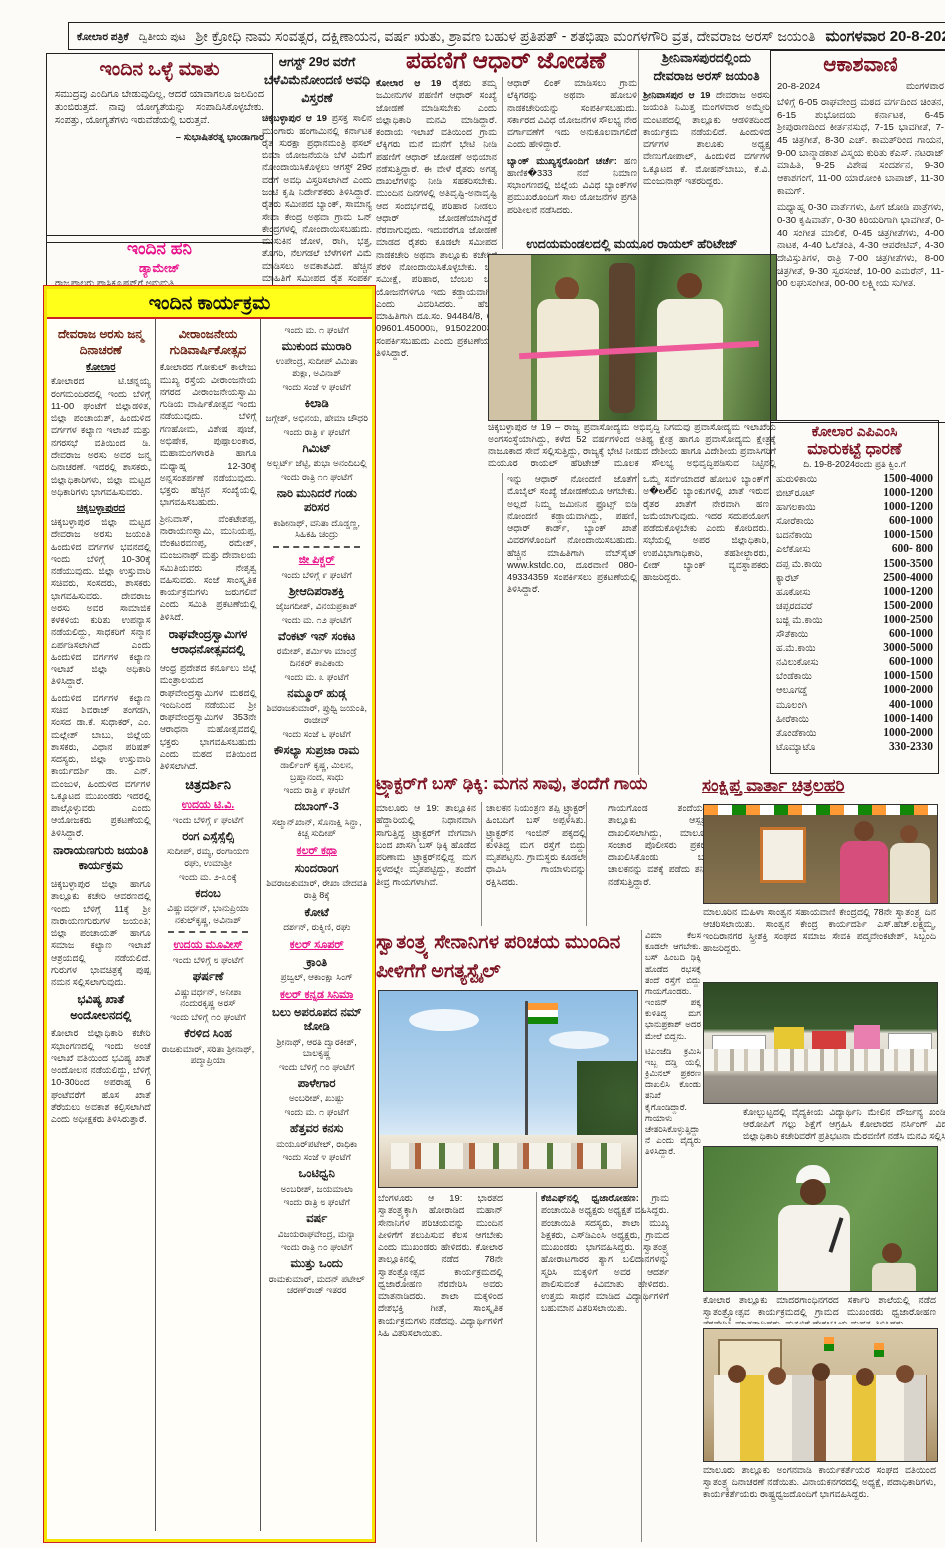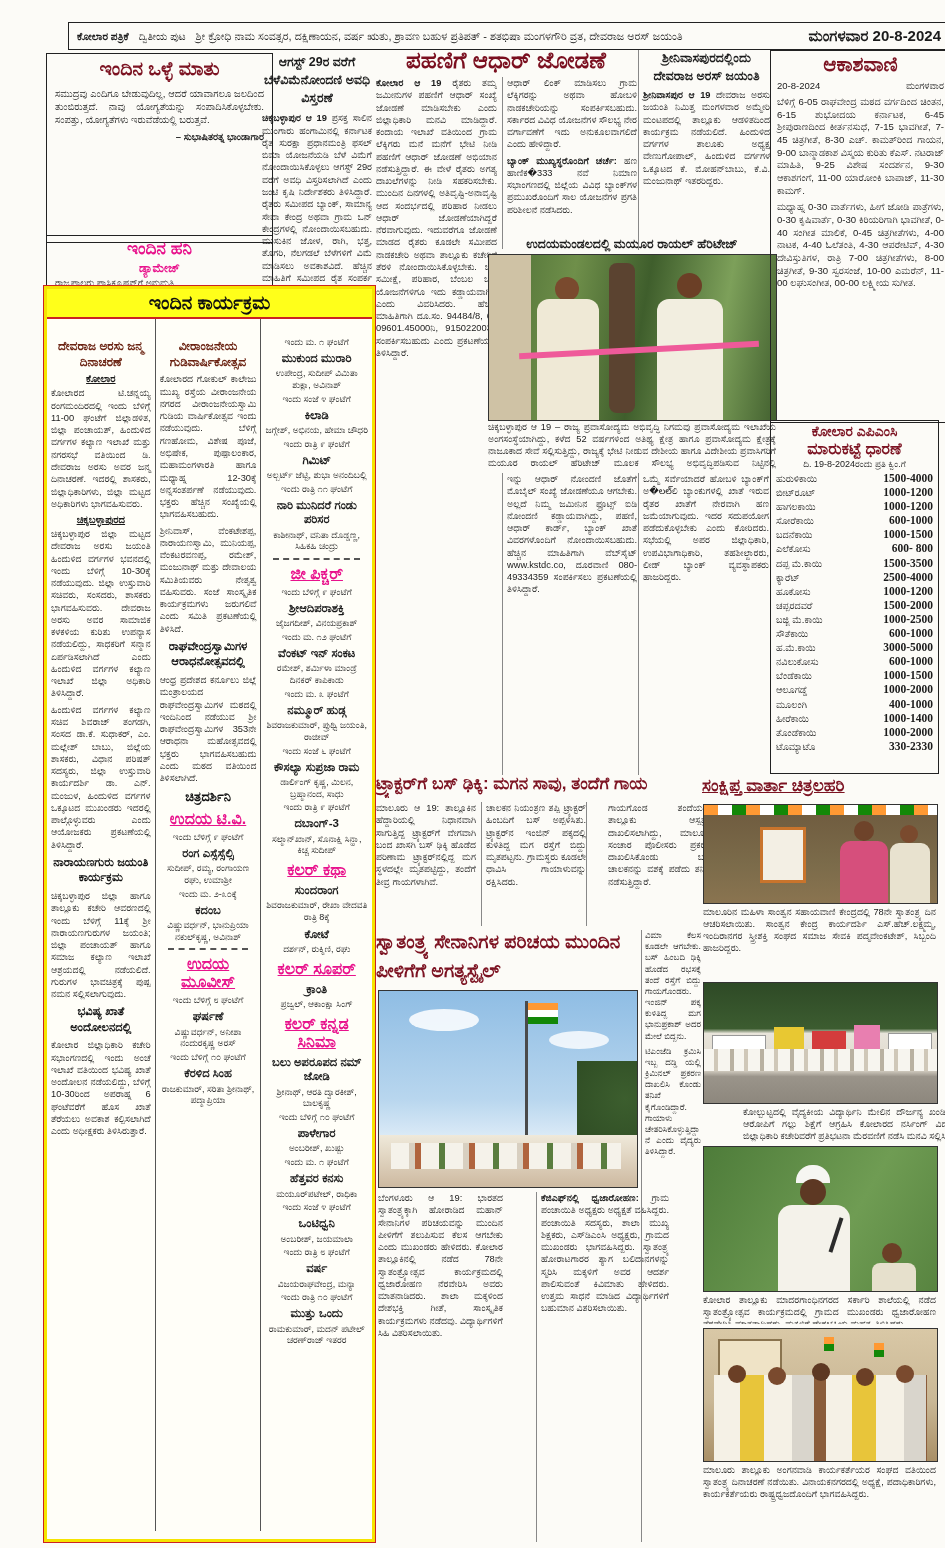--- a/index.html
+++ b/index.html
@@ -12,46 +12,46 @@
 .maroon{color:#7c1322;}
 .pinkc{color:#e8128c;}
 .ctr{text-align:center;}
 .b{font-weight:bold;}
 .mast{display:flex;align-items:center;gap:10px;padding:3px 8px;font-size:10.5px;white-space:nowrap;}
 .h-main{font-size:23px;font-weight:bold;color:#7a0f1f;}
 .h-sec{font-size:18px;font-weight:bold;color:#7c1322;}
 .banner{background:#ffff1a;border-bottom:2px solid #c22;color:#111;font-weight:bold;font-size:19px;text-align:center;padding:3px 0;}
 .evframe{border:3px solid #f5e400;box-shadow:0 0 0 1px #c22;background:#fffef8;}
 .evcols{display:flex;height:1212px;}
-.evcol{padding:16px 4px;overflow:hidden;}
+.evcol{padding:4px 4px;overflow:hidden;}
 .evh{font-size:12px;font-weight:bold;color:#6b2312;text-align:center;line-height:1.35;margin:3px 0;}
 .evh2{font-size:11.5px;font-weight:bold;color:#111;text-align:center;line-height:1.35;margin:4px 0;}
 .evplace{font-weight:bold;text-decoration:underline;text-align:center;font-size:10px;margin:2px 0;}
 .lt{font-size:9px;text-align:center;margin:2px 0;}
 .lm{font-size:11.5px;font-weight:bold;text-align:center;margin:3px 0;line-height:1.25;}
 .lc{font-size:9px;text-align:center;margin:1px 0;line-height:1.3;}
-.lp{font-size:16px;font-weight:bold;color:#e8128c;text-decoration:underline;text-align:center;margin:4px 0;}
+.lp{font-size:11px;font-weight:bold;color:#e8128c;text-decoration:underline;text-align:center;margin:4px 0;}
 .ld{border-top:2px dashed #555;margin:5px 8px;}
 .capt{font-size:9.3px;line-height:1.3;text-align:justify;overflow-wrap:anywhere;}
 .photo{position:absolute;border:1px solid #333;}
 .apmc-row{display:flex;justify-content:space-between;align-items:baseline;padding:0 5px;height:14.1px;}
 .apmc-n{font-size:9.6px;}
 .apmc-v{font-size:11.5px;font-weight:bold;font-family:"Liberation Serif","DejaVu Serif",serif;}
 .vr{border-left:1px solid #888;}
 .prewrap{white-space:pre-line;}
 </style>
 </head>
 <body>
 
 <div id="page">
 
   <div class="abs bx mast" style="left:40px;top:22px;width:864px;height:20px;margin-left:28px;">
     <span class="b">ಕೋಲಾರ ಪತ್ರಿಕೆ</span>
     <span>ದ್ವಿತೀಯ ಪುಟ</span>
-    <span style="flex:1;font-size:11px;">ಶ್ರೀ ಕ್ರೋಧಿ ನಾಮ ಸಂವತ್ಸರ, ದಕ್ಷಿಣಾಯನ, ವರ್ಷ ಋತು, ಶ್ರಾವಣ ಬಹುಳ ಪ್ರತಿಪತ್ - ಶತಭಿಷಾ ಮಂಗಳಗೌರಿ ವ್ರತ, ದೇವರಾಜ ಅರಸ್ ಜಯಂತಿ</span>
+    <span style="flex:1;font-size:14px;">ಶ್ರೀ ಕ್ರೋಧಿ ನಾಮ ಸಂವತ್ಸರ, ದಕ್ಷಿಣಾಯನ, ವರ್ಷ ಋತು, ಶ್ರಾವಣ ಬಹುಳ ಪ್ರತಿಪತ್ - ಶತಭಿಷಾ ಮಂಗಳಗೌರಿ ವ್ರತ, ದೇವರಾಜ ಅರಸ್ ಜಯಂತಿ</span>
     <span class="b" style="font-size:15px;">ಮಂಗಳವಾರ 20-8-2024</span>
   </div>
 
   <div class="abs bx" style="left:46px;top:53px;width:209px;height:180px;padding:4px 8px;">
     <div class="ctr h-sec" style="font-size:19px;">ಇಂದಿನ ಒಳ್ಳೆ ಮಾತು</div>
     <p class="body" style="margin-top:8px;font-size:9.8px;">ಸಮುದ್ರವು ಎಂದಿಗೂ ಬೇಡುವುದಿಲ್ಲ, ಆದರೆ ಯಾವಾಗಲೂ ಜಲದಿಂದ ತುಂಬಿರುತ್ತದೆ. ನಾವು ಯೋಗ್ಯತೆಯನ್ನು ಸಂಪಾದಿಸಿಕೊಳ್ಳಬೇಕು. ಸಂಪತ್ತು, ಯೋಗ್ಯತೆಗಳು ಇರುವೆಡೆಯಲ್ಲಿ ಬರುತ್ತವೆ.</p>
     <div class="b" style="text-align:right;font-size:9.5px;">– ಸುಭಾಷಿತರತ್ನ ಭಾಂಡಾಗಾರ</div>
   </div>
 
   <div class="abs bx" style="left:46px;top:235px;width:209px;height:147px;padding:3px 8px;">

